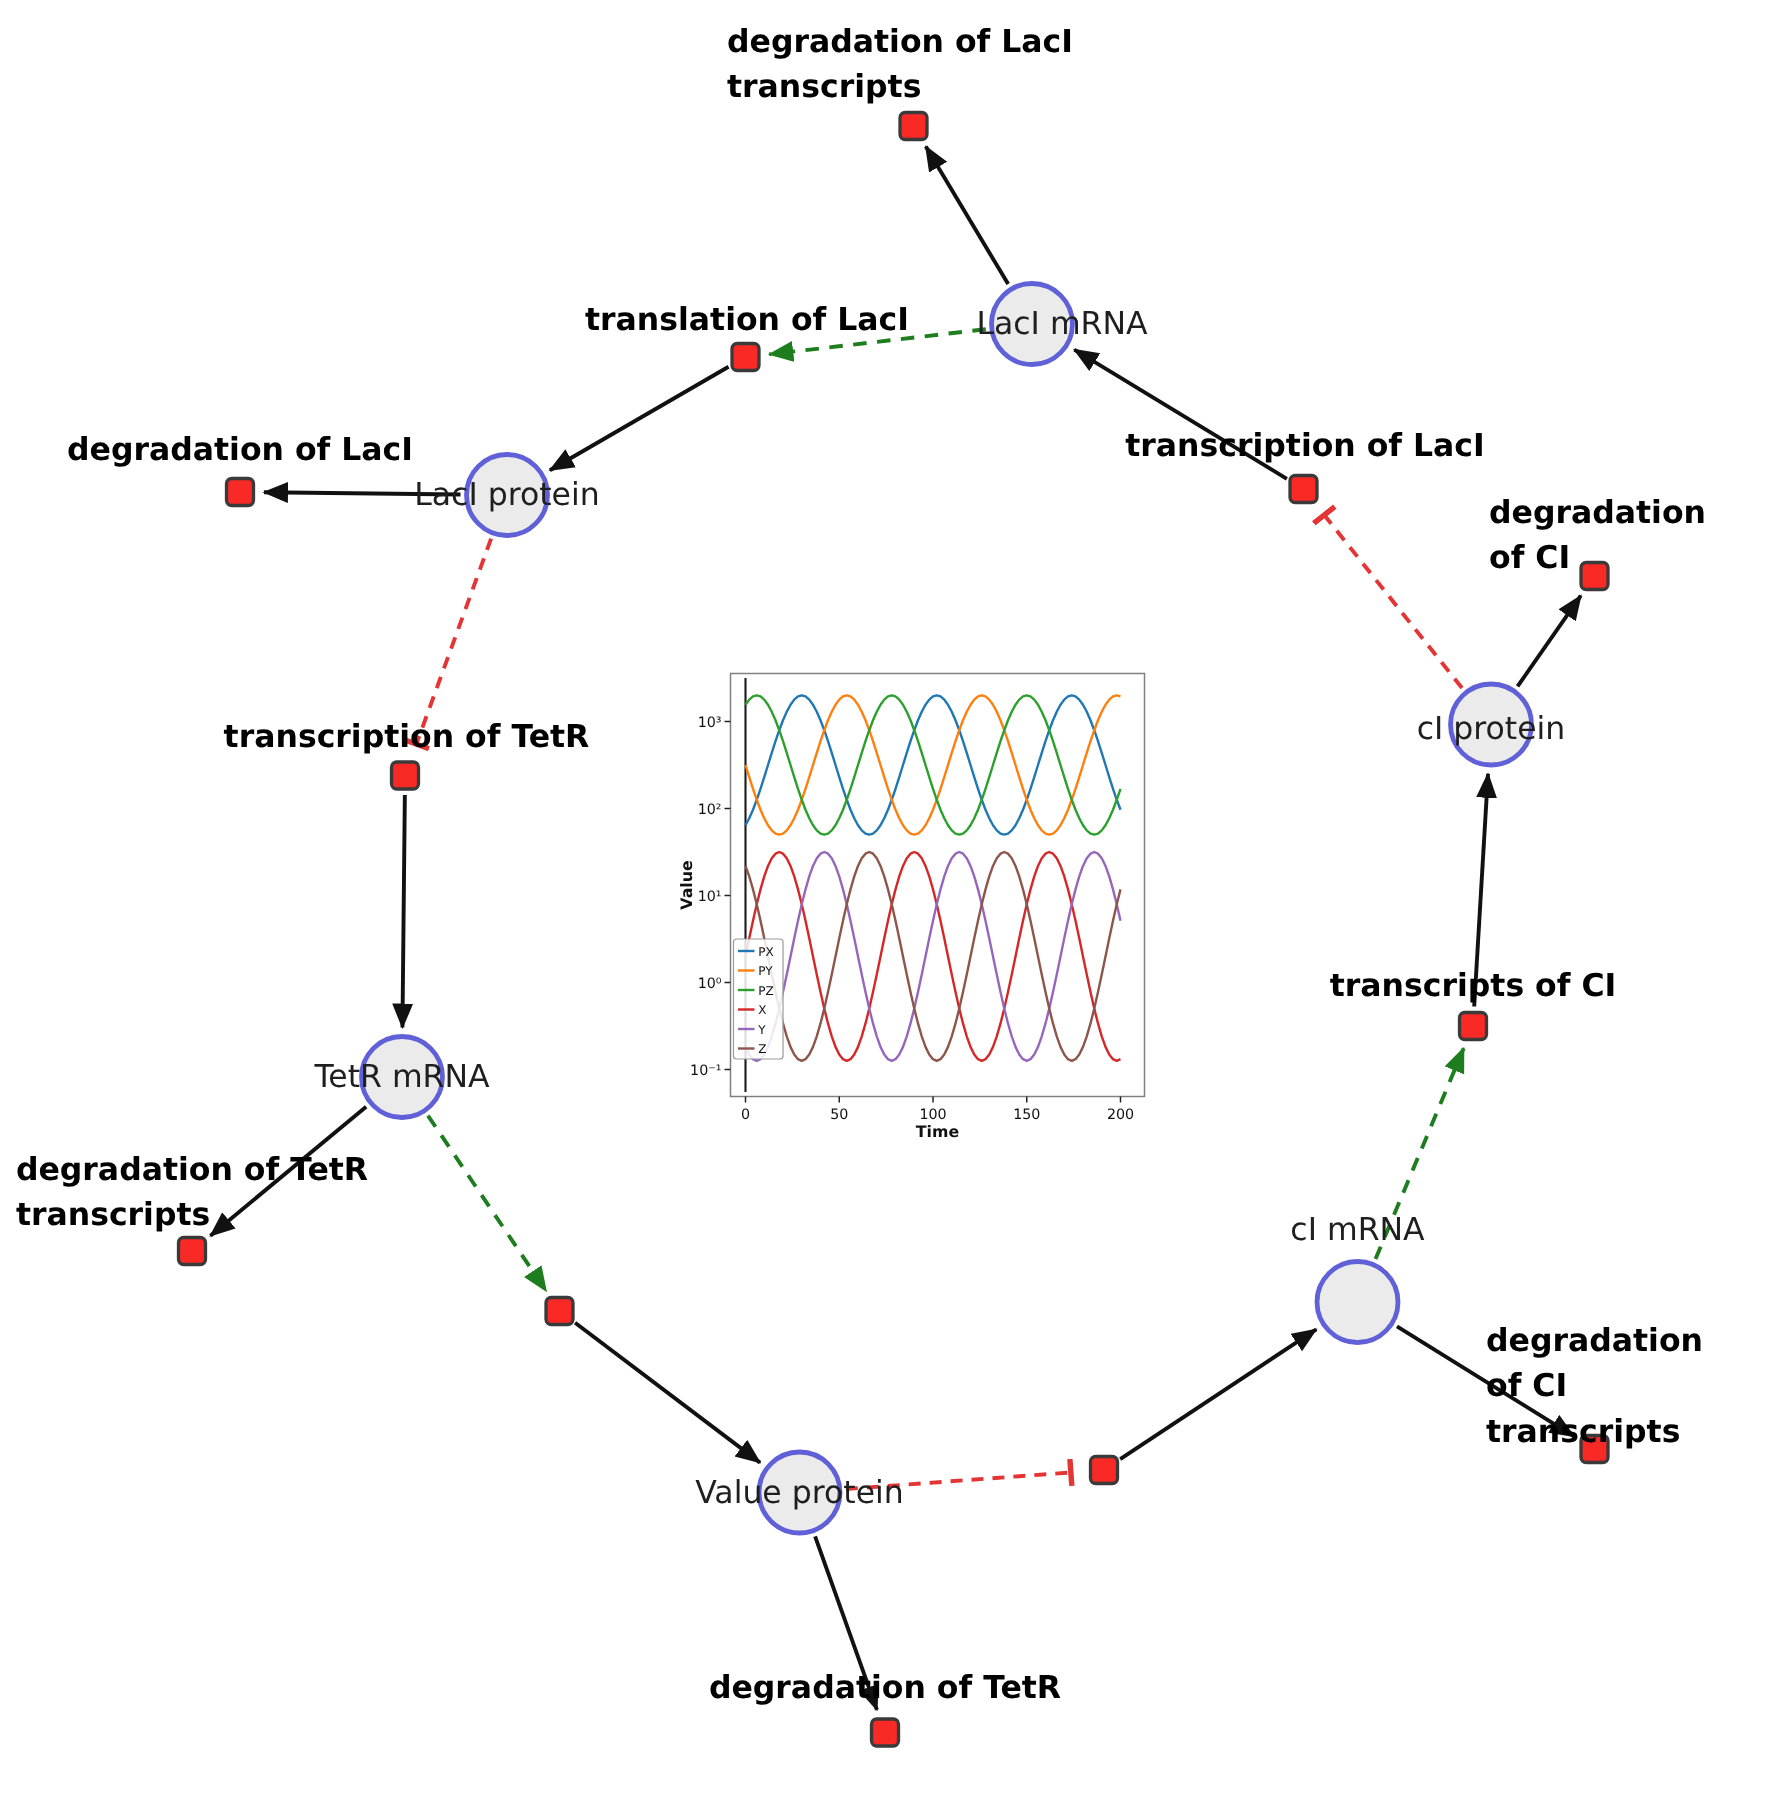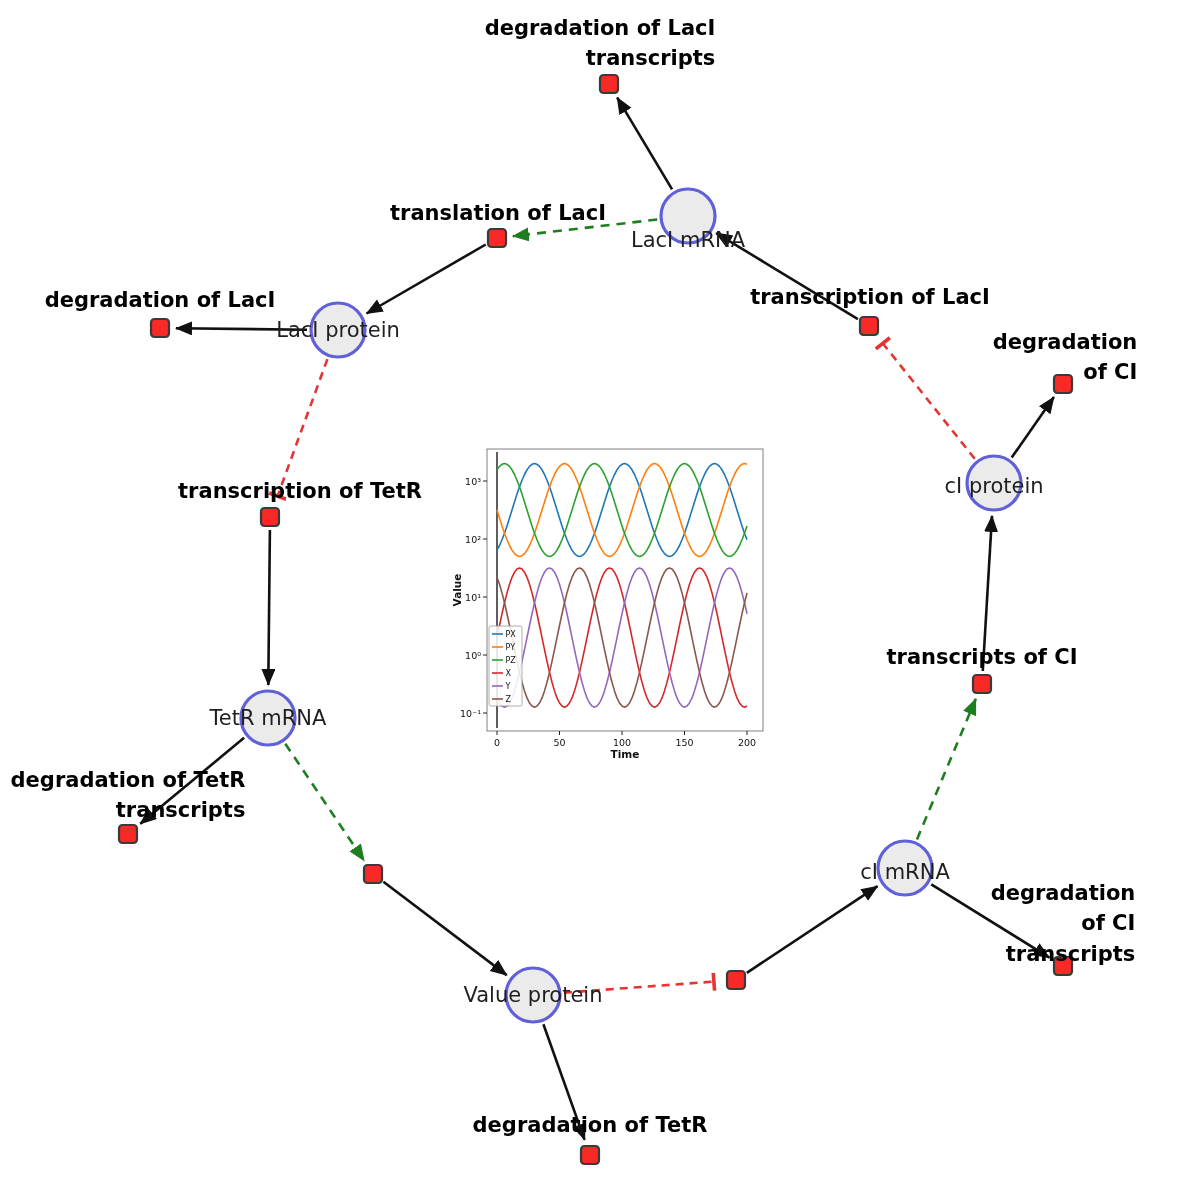--- a/index.html
+++ b/index.html
@@ -1,21 +1,21 @@
 <!DOCTYPE html>
 <html><head>
 <meta charset="utf-8">
 <style>
   html,body{margin:0;padding:0;background:#fff;}
   .canvas{position:relative;width:1189px;height:1200px;background:#fff;overflow:hidden;
           font-family:"DejaVu Sans", sans-serif;}
   #net{position:absolute;left:0;top:0;}
   #net text{font-family:"DejaVu Sans", sans-serif;}
   #labels{position:absolute;left:0;top:0;width:100%;height:100%;pointer-events:none;}
-  .node-label{position:absolute;transform:translate(-50%,-50%);text-align:right;
+  .node-label{position:absolute;transform:translate(-50%,-50%);text-align:left;
               white-space:pre-line;line-height:1.45;}
   .reaction-label{font-weight:bold;font-size:21px;color:#000;}
   .species-label{font-size:21px;font-weight:normal;color:#1f1f1f;}
 </style>
 </head>
 <body>
 
 <div class="canvas">
   <svg id="net" width="1189" height="1200">
       <defs>
@@ -111,33 +111,33 @@
           <line x1="492" y1="673" x2="503" y2="673" stroke="#d62728" stroke-width="1.6"></line>
           <text x="505.5" y="676" font-size="8" fill="#111">X</text>
           <line x1="492" y1="686" x2="503" y2="686" stroke="#9467bd" stroke-width="1.6"></line>
           <text x="505.5" y="689" font-size="8" fill="#111">Y</text>
           <line x1="492" y1="699" x2="503" y2="699" stroke="#8c564b" stroke-width="1.6"></line>
           <text x="505.5" y="702" font-size="8" fill="#111">Z</text>
         </g>
       </g>
     </svg>
   <div id="labels">
-      <div class="node-label species-label" style="left: 688px; top: 216px; margin-top: 24px;">LacI mRNA</div>
+      <div class="node-label species-label" style="left: 708px; top: 216px;">LacI mRNA</div>
       <div class="node-label species-label" style="left: 338px; top: 330px;">LacI protein</div>
       <div class="node-label species-label" style="left: 268px; top: 718px;">TetR mRNA</div>
       <div class="node-label species-label" style="left: 533px; top: 995px;">Value protein</div>
-      <div class="node-label species-label" style="left: 905px; top: 872px;">cI mRNA</div>
+      <div class="node-label species-label" style="left: 905px; top: 820px;">cI mRNA</div>
       <div class="node-label species-label" style="left: 994px; top: 486px;">cI protein</div>
       <div class="node-label reaction-label" style="left: 600px; top: 43px;">degradation of LacI
 transcripts</div>
       <div class="node-label reaction-label" style="left: 498px; top: 213px;">translation of LacI</div>
       <div class="node-label reaction-label" style="left: 870px; top: 297px;">transcription of LacI</div>
       <div class="node-label reaction-label" style="left: 160px; top: 300px;">degradation of LacI</div>
       <div class="node-label reaction-label" style="left: 1065px; top: 357px;">degradation of CI</div>
-      <div class="node-label reaction-label" style="left: 271px; top: 491px; margin-left: 29px;">transcription of TetR</div>
+      <div class="node-label reaction-label" style="left: 271px; top: 491px;">transcription of TetR</div>
       <div class="node-label reaction-label" style="left: 982px; top: 657px;">transcripts of CI</div>
       <div class="node-label reaction-label" style="left: 128px; top: 795px;">degradation of TetR
 transcripts</div>
       <div class="node-label reaction-label" style="left: 1063px; top: 924px;">degradation of CI
 transcripts</div>
       <div class="node-label reaction-label" style="left: 590px; top: 1125px;">degradation of TetR</div>
     </div>
 </div>
 
 </body></html>

